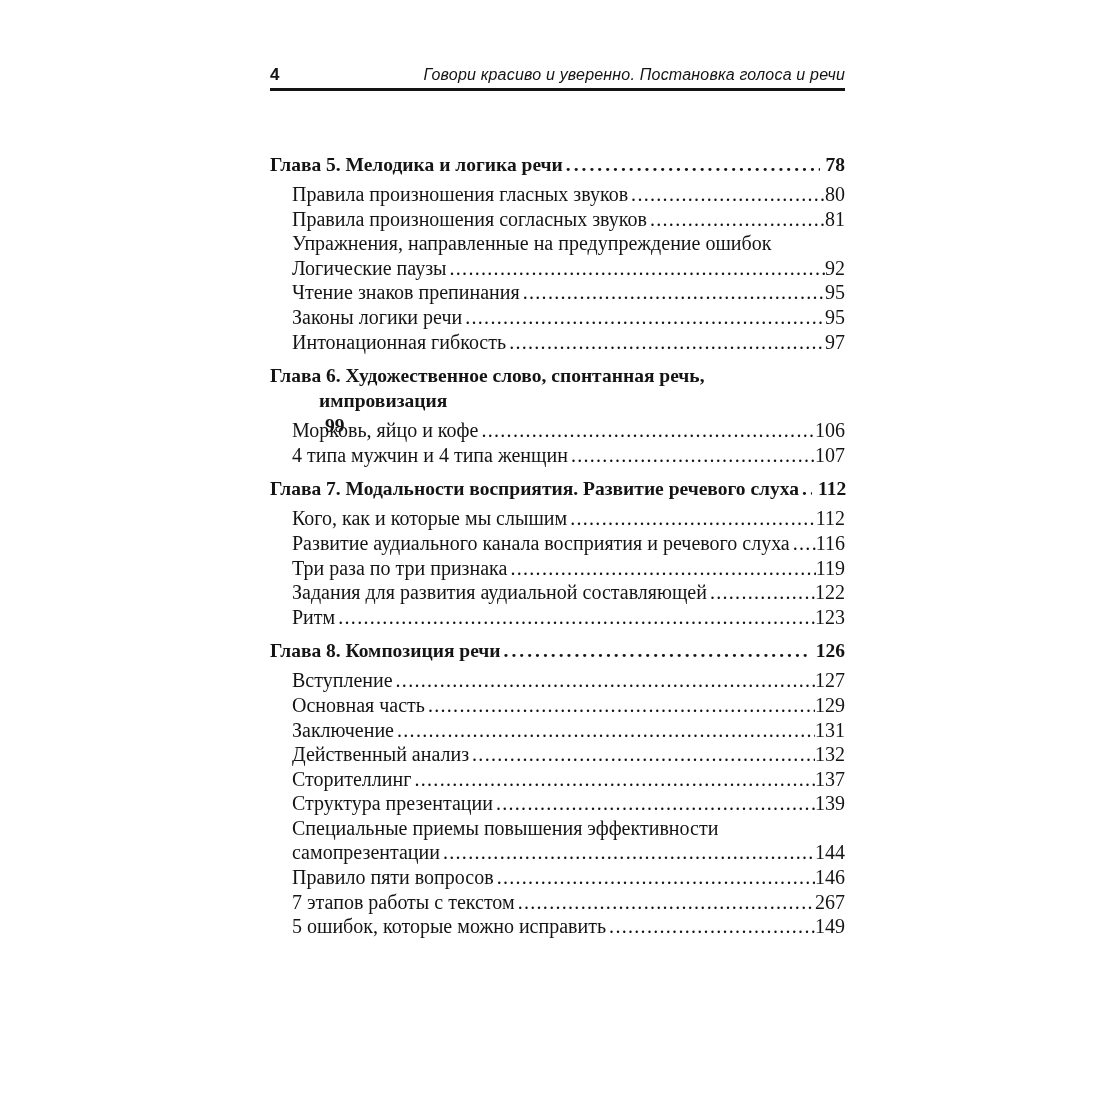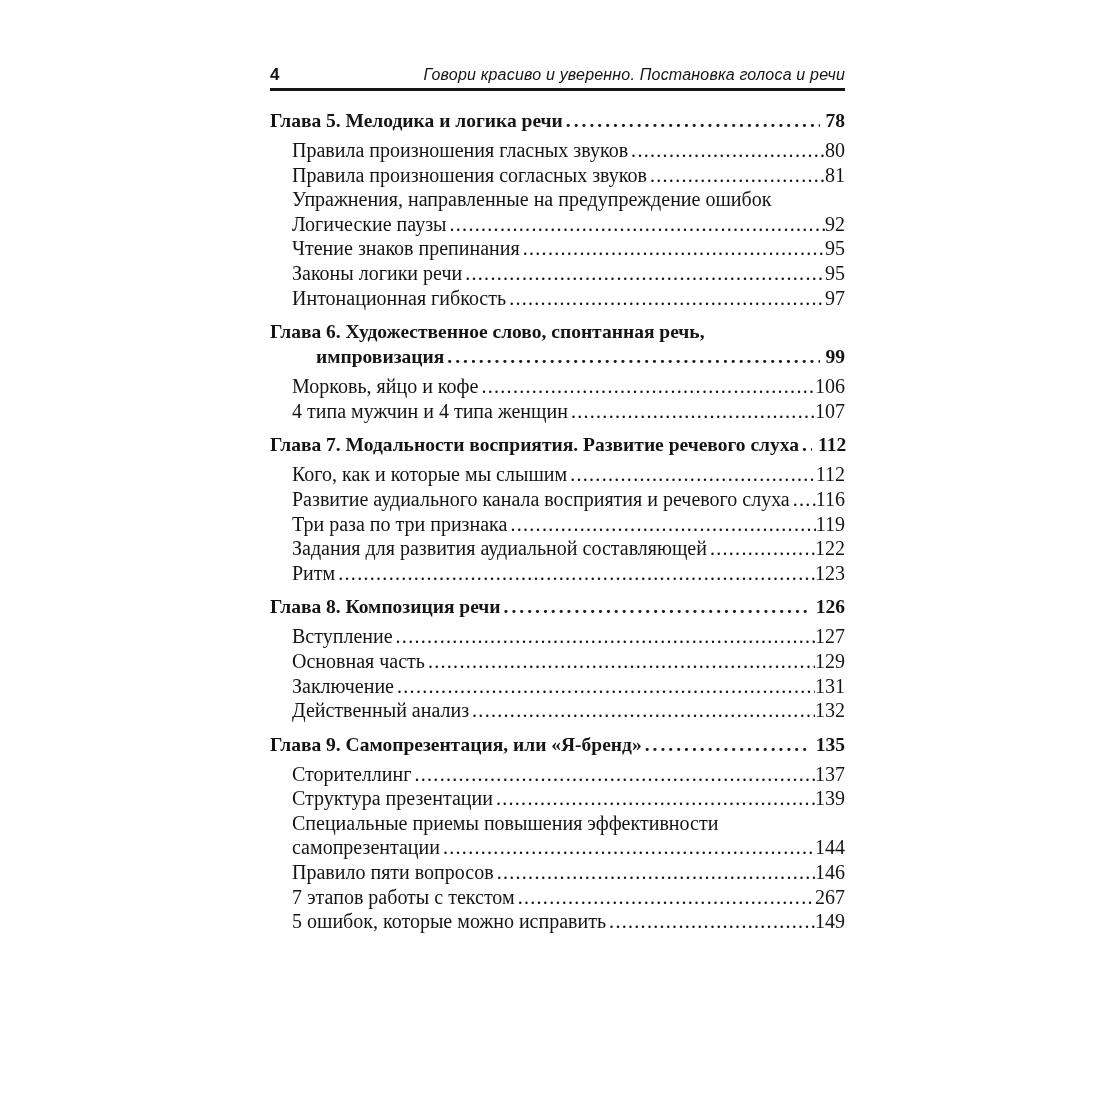--- a/index.html
+++ b/index.html
@@ -44,20 +44,21 @@
   .runtitle {
     font-size: 16px;
     line-height: 18px;
     letter-spacing: 0.2px;
     font-style: italic;
   }
 
   
   .toc {
     padding-top: 8px;
+    margin-top: 44px;
   }
   .line {
     display: flex;
     align-items: baseline;
     white-space: nowrap;
   }
   .item {
     font-size: 20px;
   }
   .item .line {
@@ -70,20 +71,21 @@
     font-weight: bold;
     margin-top: 9px;
     margin-bottom: 5px;
   }
   .chapter .line {
     height: 25px;
     line-height: 25px;
   }
   .chapter .line.cont {
     padding-left: 46px;
+    flex-direction: column;
   }
   .label {
     flex: 0 0 auto;
   }
   .leader {
     flex: 1 1 auto;
     min-width: 10px;
     overflow: hidden;
     white-space: nowrap;
     margin-left: 3px;
@@ -263,27 +265,20 @@
             <span class="page-ref">131</span>
           </div>
         </div>
         <div class="item">
           <div class="line single">
             <span class="label">Действенный анализ</span>
             <span class="leader"></span>
             <span class="page-ref">132</span>
           </div>
         </div>
-        <div class="chapter">
-          <div class="line single">
-            <span class="label">Глава 9. Самопрезентация, или «Я-бренд»</span>
-            <span class="leader"></span>
-            <span class="page-ref">135</span>
-          </div>
-        </div>
         <div class="item">
           <div class="line single">
             <span class="label">Сторителлинг</span>
             <span class="leader"></span>
             <span class="page-ref">137</span>
           </div>
         </div>
         <div class="item">
           <div class="line single">
             <span class="label">Структура презентации</span>

